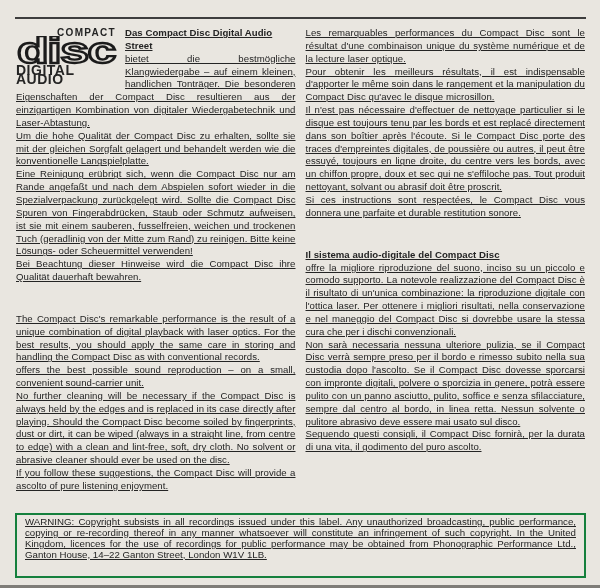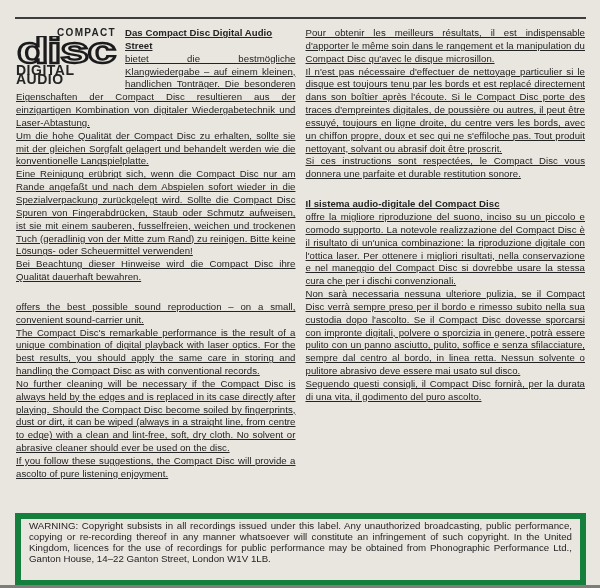--- a/index.html
+++ b/index.html
@@ -9,32 +9,33 @@
     font-family:"Liberation Sans", sans-serif;
   }
   .top-rule { position:absolute; top:17px; left:15px; right:14px; height:2px; background:#3e3e3e; }
   .columns {
     position:absolute; top:27px; left:16px; right:15px; height:484px;
     display:flex; gap:10px; overflow:hidden;text-decoration:underline;
   }
   .col { flex:1 1 0; min-width:0; }
   .col p { margin:0; font-size:9.6px; line-height:12.85px; text-align:justify; letter-spacing:0.05px; }
   .col p.head { font-weight:bold; text-align:left; }
-  section.second { margin-top:17px; }
+  section.second { margin-top:29px; }
 
   
   .logo { float:left; width:101px; height:52px; margin:1px 8px 2px 0; }
   .logo-compact { font-weight:bold; font-size:10px; line-height:10px; letter-spacing:1.3px; text-align:right; padding-right:1px; }
   .logo-disc-svg { display:block; width:101px; height:31px; margin-top:-2px; }
   .logo-digital { font-weight:bold; font-size:14px; line-height:9px; letter-spacing:0.5px; margin-top:-1px; }
 
   .warning-box {
     position:absolute; left:15px; right:14px; top:513px;
-    border:6px solid #15803d; padding:2px 8px 15px 8px; box-sizing:border-box;
+    border:2px solid #15803d; padding:2px 8px 15px 8px; box-sizing:border-box;
     background:#e9e6e0;
+    text-decoration:underline;
   }
   .warning-box p { margin:0; font-size:9.7px; line-height:10.9px; text-align:justify; }
 
   .footer-note { position:absolute; left:15px; top:592px; font-size:9.3px; letter-spacing:0.1px; }
   .bottom-rule { position:absolute; left:0; right:0; bottom:0; height:3px; background:#7f7d78; }
 </style>
 </head>
 <body>
 
 <div class="page">
@@ -53,29 +54,30 @@
           <div class="logo-digital">DIGITAL AUDIO</div>
         </div>
         <p class="head">Das Compact Disc Digital Audio Street</p>
         <p>bietet die bestmögliche Klangwiedergabe – auf einem kleinen, handlichen Tonträger. Die besonderen Eigenschaften der Compact Disc resultieren aus der einzigartigen Kombination von digitaler Wiedergabetechnik und Laser-Abtastung.</p>
         <p>Um die hohe Qualität der Compact Disc zu erhalten, sollte sie mit der gleichen Sorgfalt gelagert und behandelt werden wie die konventionelle Langspielplatte.</p>
         <p>Eine Reinigung erübrigt sich, wenn die Compact Disc nur am Rande angefaßt und nach dem Abspielen sofort wieder in die Spezialverpackung zurückgelegt wird. Sollte die Compact Disc Spuren von Fingerabdrücken, Staub oder Schmutz aufweisen, ist sie mit einem sauberen, fusselfreien, weichen und trockenen Tuch (geradlinig von der Mitte zum Rand) zu reinigen. Bitte keine Lösungs- oder Scheuermittel verwenden!</p>
         <p>Bei Beachtung dieser Hinweise wird die Compact Disc ihre Qualität dauerhaft bewahren.</p>
       </section>
 
       <section class="second">
+        <p>The Compact Disc's remarkable performance is the result of a unique combination of digital playback with laser optics. For the best results, you should apply the same care in storing and handling the Compact Disc as with conventional records.</p>
         <p>offers the best possible sound reproduction – on a small, convenient sound-carrier unit.</p>
-        <p>The Compact Disc's remarkable performance is the result of a unique combination of digital playback with laser optics. For the best results, you should apply the same care in storing and handling the Compact Disc as with conventional records.</p>
         <p>No further cleaning will be necessary if the Compact Disc is always held by the edges and is replaced in its case directly after playing. Should the Compact Disc become soiled by fingerprints, dust or dirt, it can be wiped (always in a straight line, from centre to edge) with a clean and lint-free, soft, dry cloth. No solvent or abrasive cleaner should ever be used on the disc.</p>
         <p>If you follow these suggestions, the Compact Disc will provide a ascolto of pure listening enjoyment.</p>
       </section>
     </div>
 
     <div class="col">
       <section>
+        <p>Les remarquables performances du Compact Disc sont le résultat d'une combinaison unique du système numérique et de la lecture laser optique.</p>
         <p>Pour obtenir les meilleurs résultats, il est indispensable d'apporter le même soin dans le rangement et la manipulation du Compact Disc qu'avec le disque microsillon.</p>
         <p>Il n'est pas nécessaire d'effectuer de nettoyage particulier si le disque est toujours tenu par les bords et est replacé directement dans son boîtier après l'écoute. Si le Compact Disc porte des traces d'empreintes digitales, de poussière ou autres, il peut être essuyé, toujours en ligne droite, du centre vers les bords, avec un chiffon propre, doux et sec qui ne s'effiloche pas. Tout produit nettoyant, solvant ou abrasif doit être proscrit.</p>
         <p>Si ces instructions sont respectées, le Compact Disc vous donnera une parfaite et durable restitution sonore.</p>
       </section>
 
       <section class="second">
         <p class="head">Il sistema audio-digitale del Compact Disc</p>
         <p>offre la migliore riproduzione del suono, inciso su un piccolo e comodo supporto. La notevole realizzazione del Compact Disc è il risultato di un'unica combinazione: la riproduzione digitale con l'ottica laser. Per ottenere i migliori risultati, nella conservazione e nel maneggio del Compact Disc si dovrebbe usare la stessa cura che per i dischi convenzionali.</p>
         <p>Non sarà necessaria nessuna ulteriore pulizia, se il Compact Disc verrà sempre preso per il bordo e rimesso subito nella sua custodia dopo l'ascolto. Se il Compact Disc dovesse sporcarsi con impronte digitali, polvere o sporcizia in genere, potrà essere pulito con un panno asciutto, pulito, soffice e senza sfilacciature, sempre dal centro al bordo, in linea retta. Nessun solvente o pulitore abrasivo deve essere mai usato sul disco.</p>
         <p>Seguendo questi consigli, il Compact Disc fornirà, per la durata di una vita, il godimento del puro ascolto.</p>

